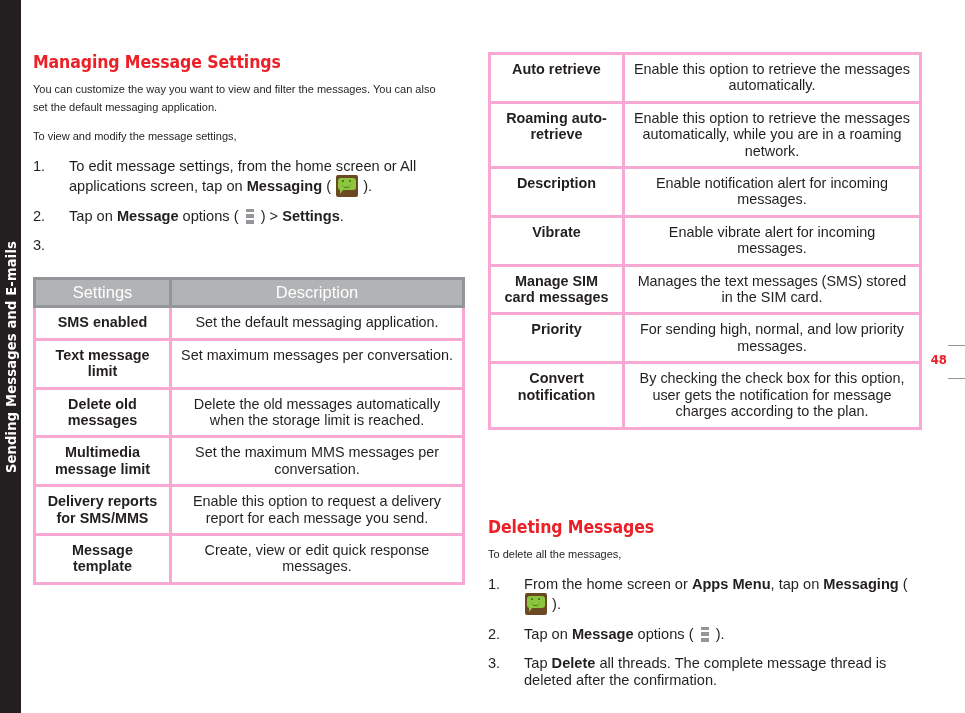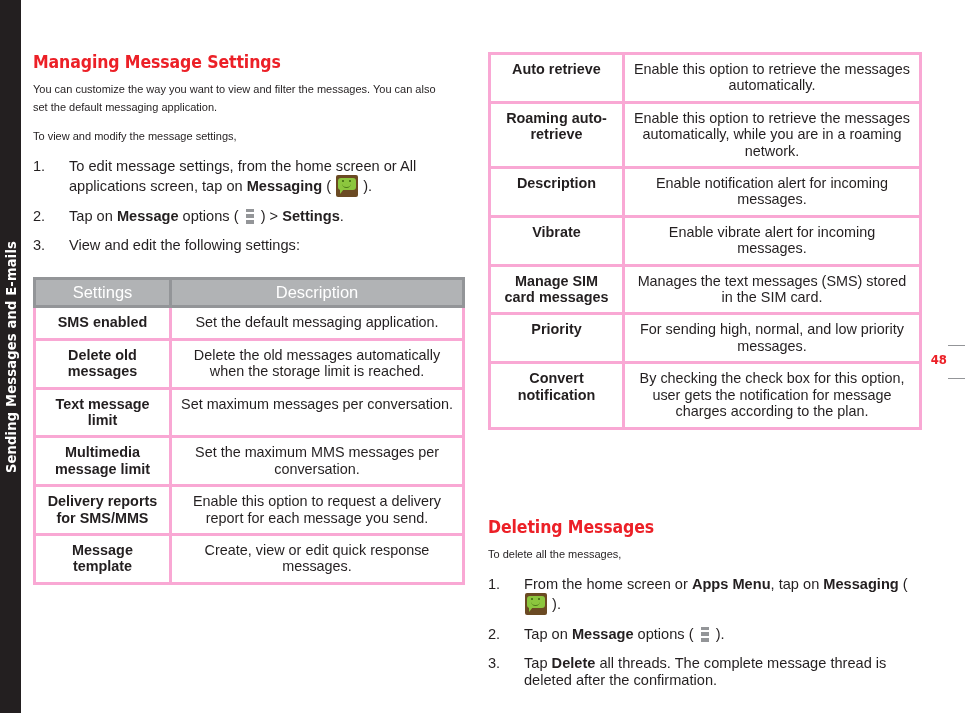--- a/index.html
+++ b/index.html
@@ -238,21 +238,21 @@
     <p class="body-text">To view and modify the message settings,</p>
 
     <ol class="steps">
       <li>
         <span class="num">1.</span><span>To edit message settings, from the home screen or All applications screen, tap on </span><span class="b">Messaging</span><span> ( </span><span class="msg-icon"><span class="bubble"></span><span class="tail"></span><span class="eye l"></span><span class="eye r"></span><span class="smile"></span></span><span> ).</span>
       </li>
       <li>
         <span class="num">2.</span><span>Tap on </span><span class="b">Message</span><span> options ( </span><span class="dots-icon"><span></span><span></span><span></span></span><span> ) &gt; </span><span class="b">Settings</span><span>.</span>
       </li>
       <li>
-        <span class="num">3.</span><span>View and edit the following settings:</span>
+        <span class="num">3.</span>
       </li>
     </ol>
   </div>
 
   <div id="left-table-wrap">
     <table class="settings-table" id="left-table">
       <colgroup>
           <col class="c1">
           <col class="c2">
         </colgroup>
@@ -261,26 +261,26 @@
           <th>Settings</th>
           <th>Description</th>
         </tr>
       </thead>
       <tbody>
         <tr>
           <td class="key">SMS enabled</td>
           <td>Set the default messaging application.</td>
         </tr>
         <tr>
+          <td class="key">Text message limit</td>
+          <td>Set maximum messages per conversation.</td>
+        </tr>
+        <tr>
           <td class="key">Delete old messages</td>
           <td>Delete the old messages automatically when the storage limit is reached.</td>
-        </tr>
-        <tr>
-          <td class="key">Text message limit</td>
-          <td>Set maximum messages per conversation.</td>
         </tr>
         <tr>
           <td class="key">Multimedia message limit</td>
           <td>Set the maximum MMS messages per conversation.</td>
         </tr>
         <tr>
           <td class="key">Delivery reports for SMS/MMS</td>
           <td>Enable this option to request a delivery report for each message you send.</td>
         </tr>
         <tr>

